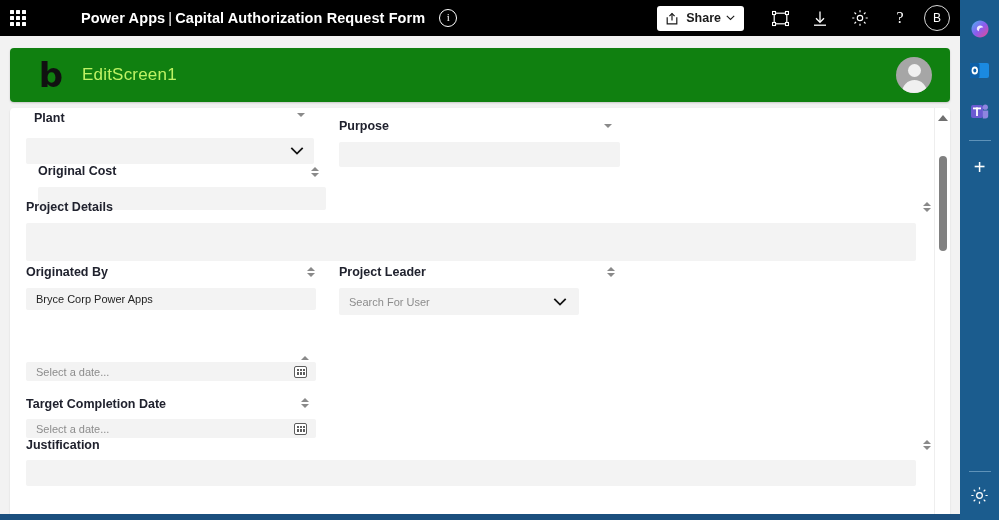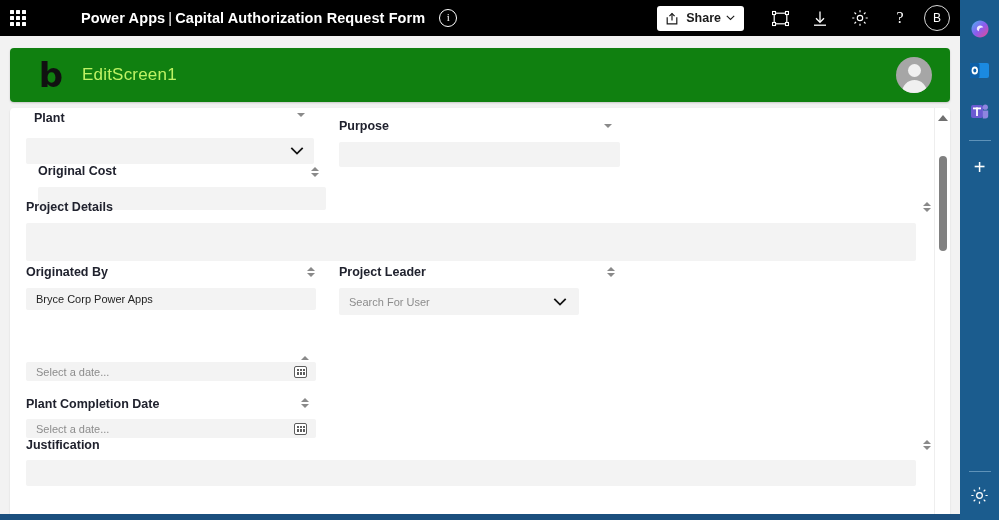--- a/index.html
+++ b/index.html
@@ -396,21 +396,21 @@
                   <i></i>
                   <i></i>
                   <i></i>
                   <i></i>
                 </span>
             </div>
           </div>
         </div>
 
         <div class="field" style="left:16px; top:289px; width:290px;">
-          <div class="field-label">Plant Completion Date</div>
+          <div class="field-label">Target Completion Date</div>
           <div class="spinner" style="top:-2px; left:274px;">
               <span class="up"></span>
               <span class="dn"></span>
             </div>
           <div style="position:relative; height:19px; margin-top:7px;">
             <div class="input-box">
               <span class="ph">Select a date...</span>
               <span class="cal-icon">
                   <i></i>
                   <i></i>

